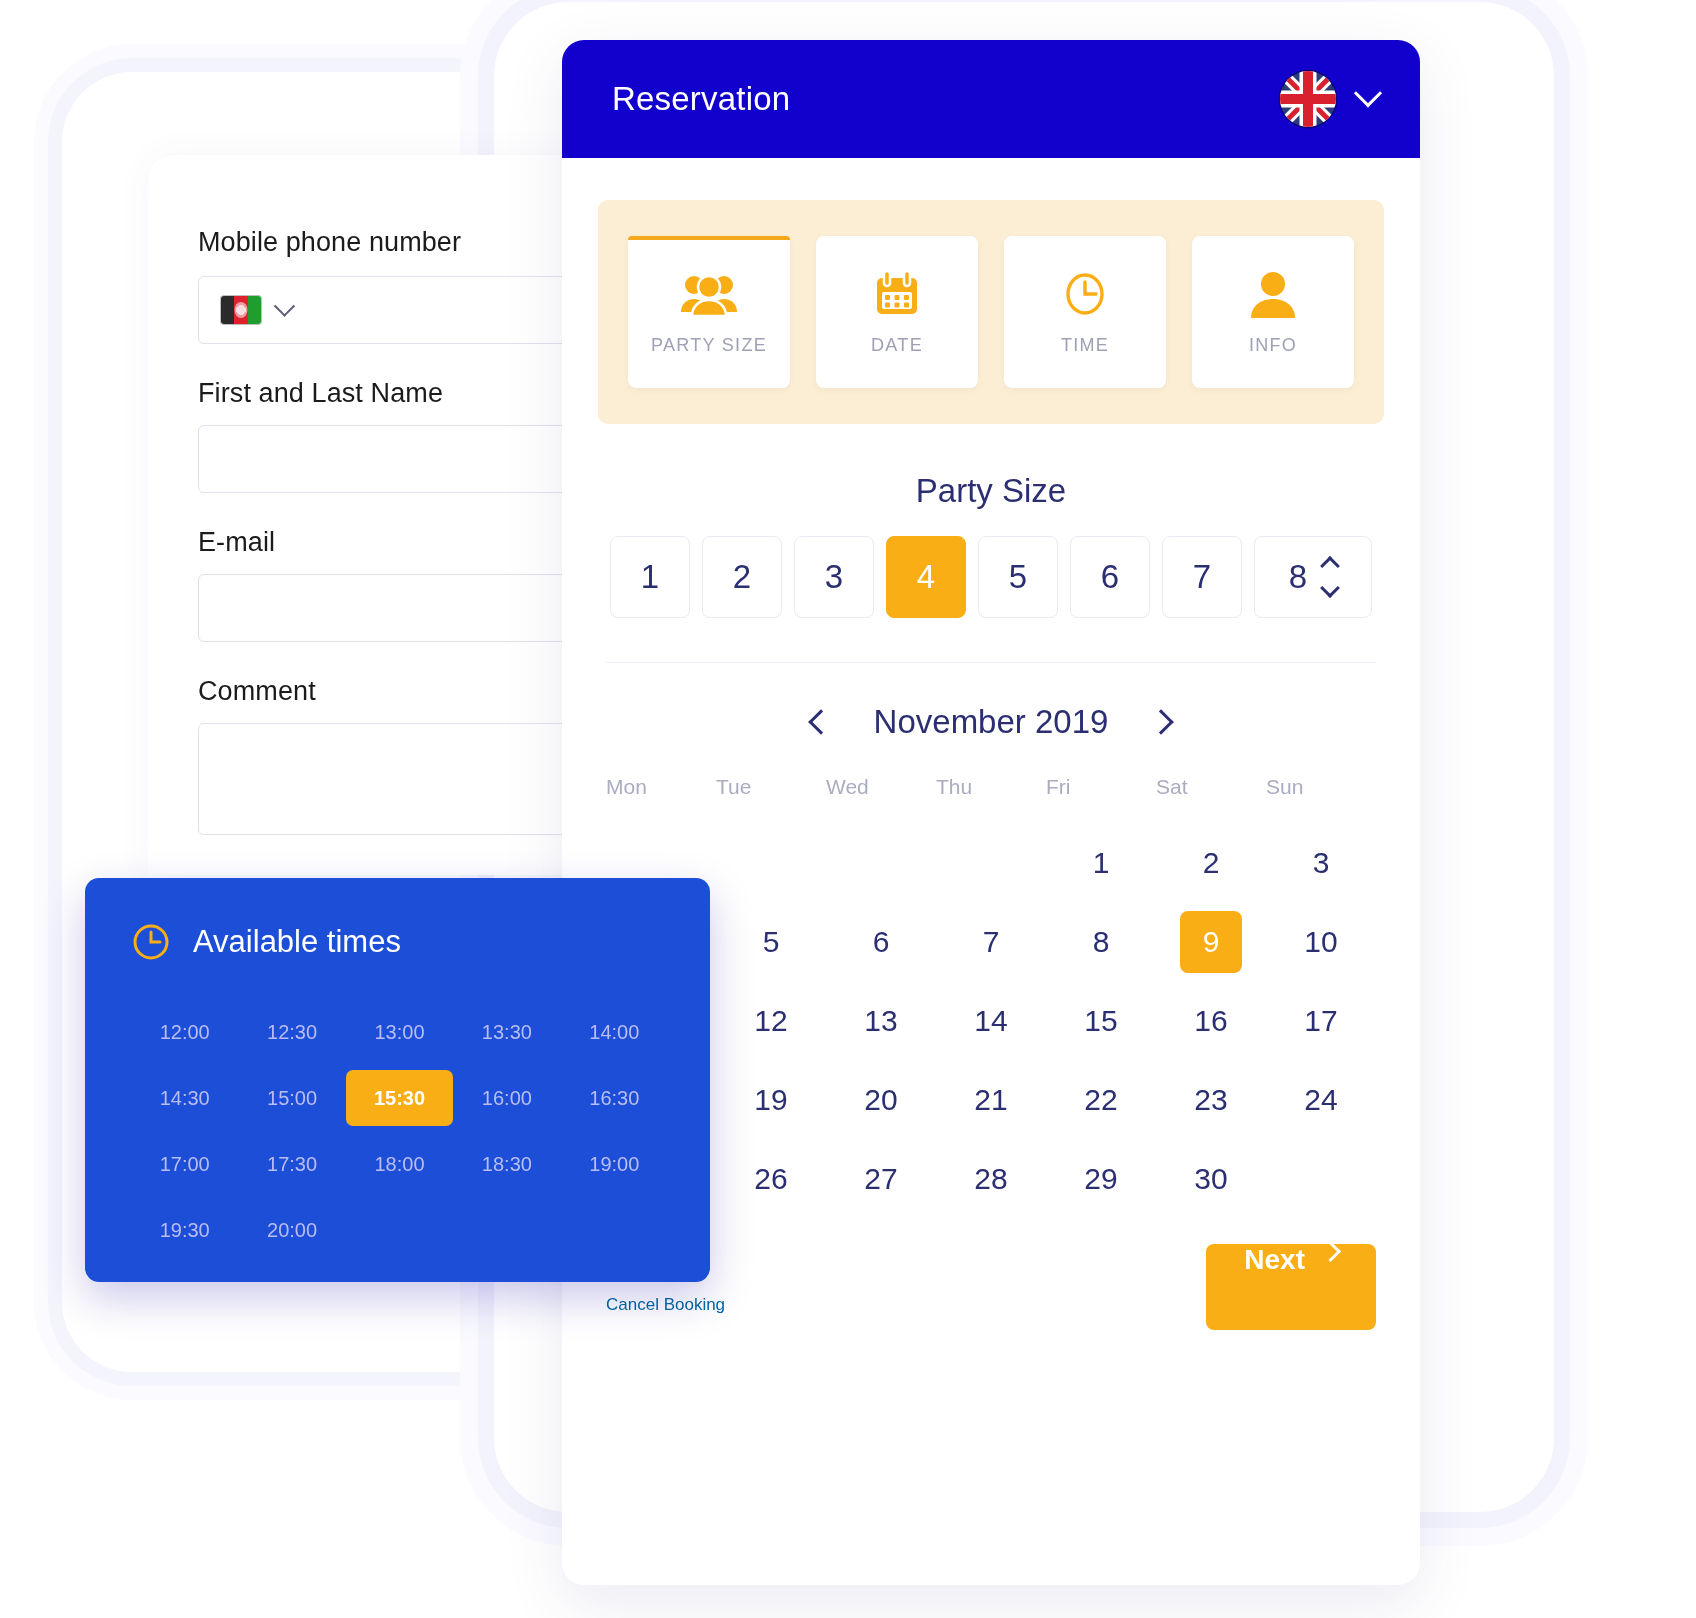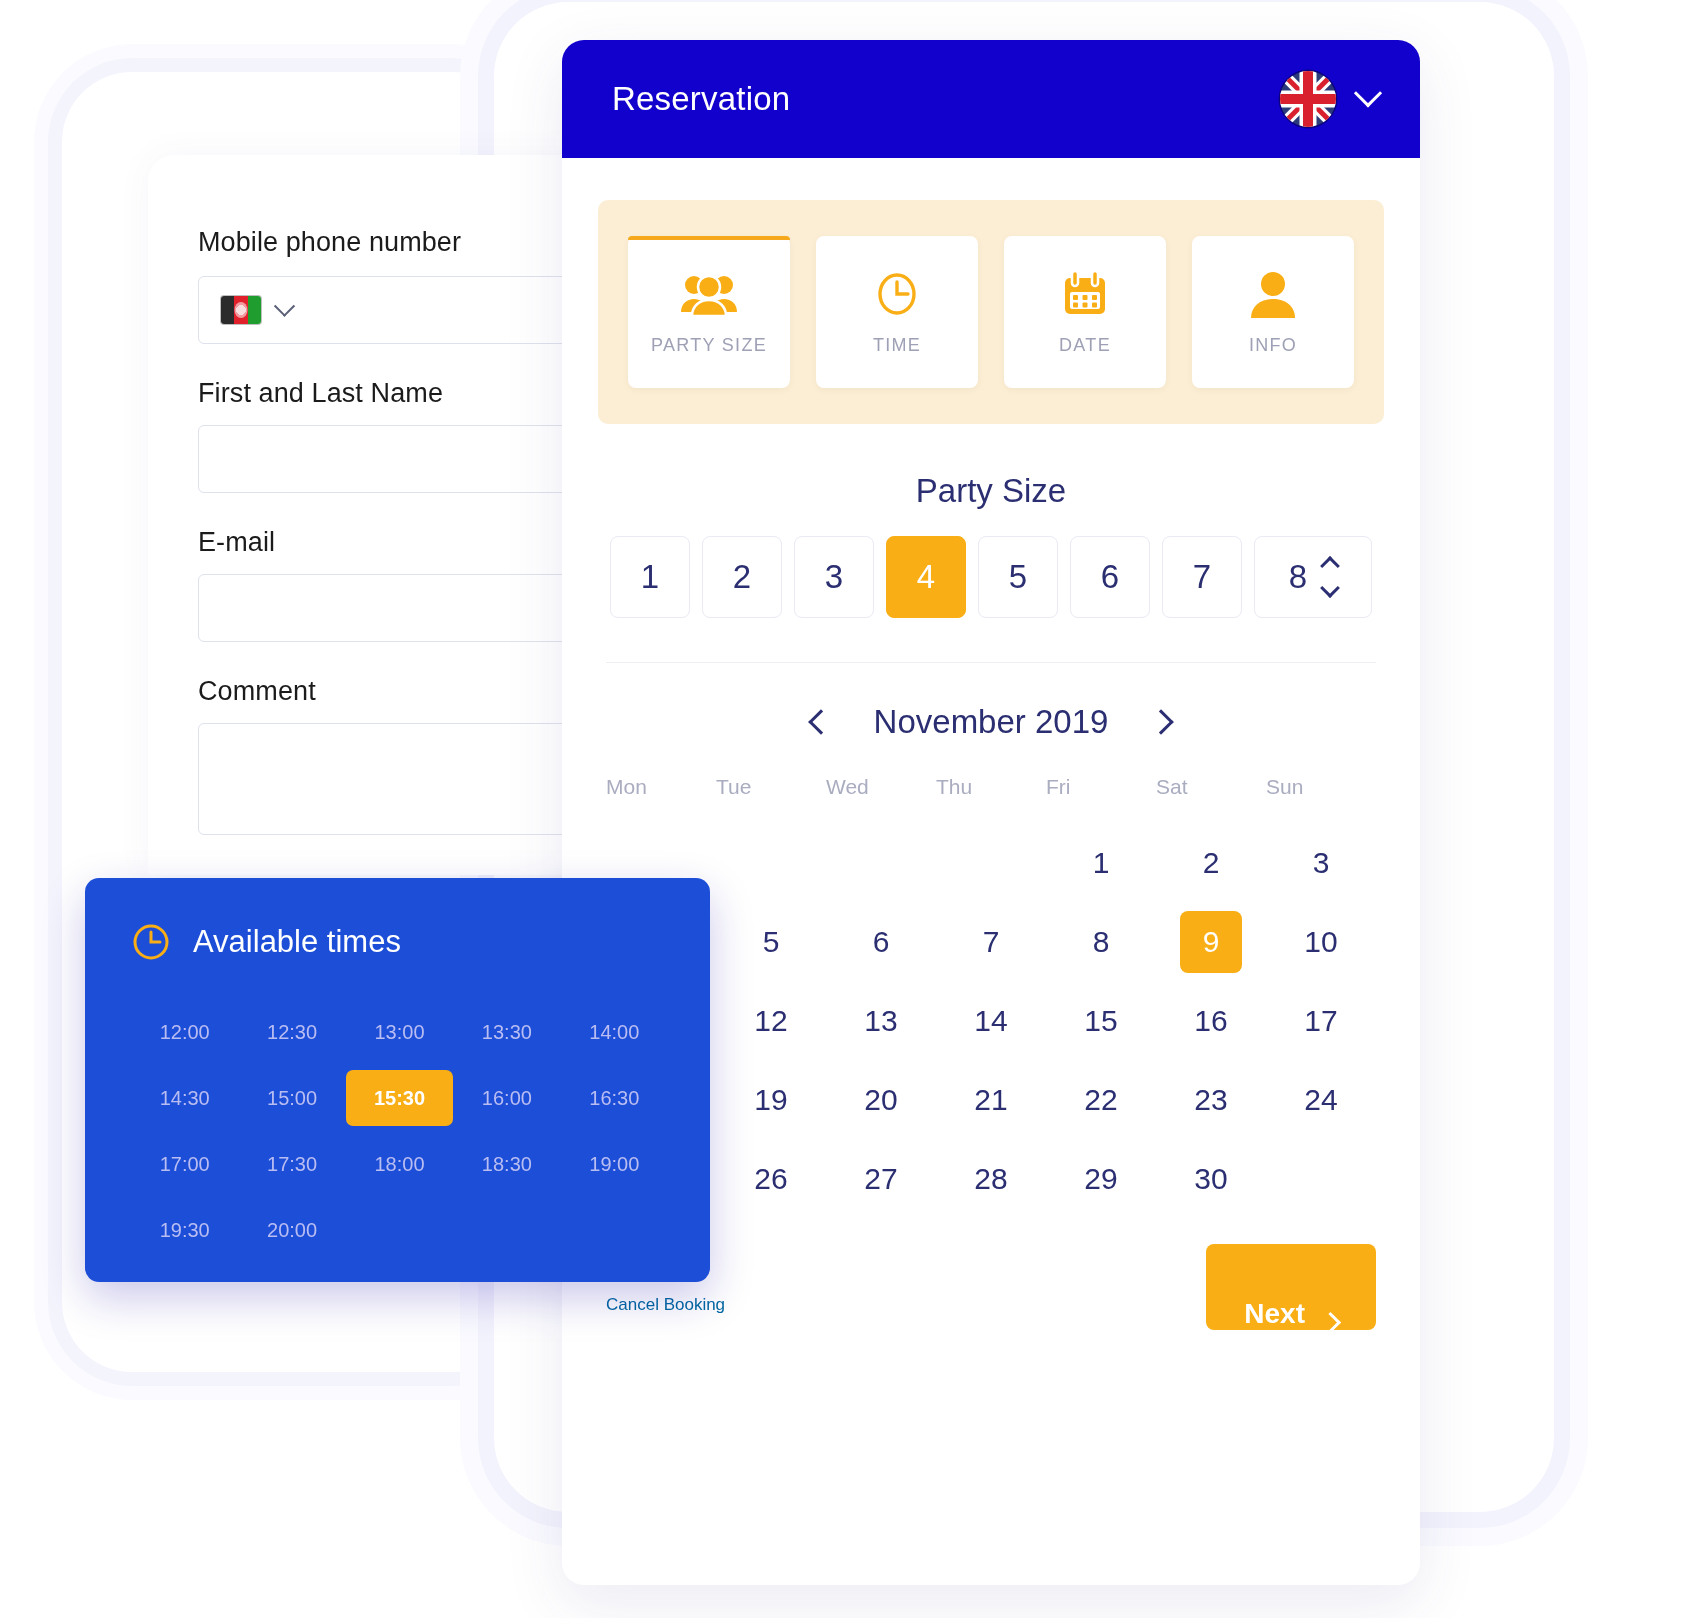--- a/index.html
+++ b/index.html
@@ -218,21 +218,21 @@
   }
   .cancel-link {
     font-size: 17px; color: #0369a1; cursor: pointer; margin-top: 36px;
   }
   .next-btn {
     background: #F9AE15; color: #ffffff;
     border: none; border-radius: 8px;
     height: 86px; padding: 0 38px;
     font-size: 28px; font-weight: 700;
     font-family: "Liberation Sans", sans-serif;
-    display: flex; align-items: flex-end; gap: 18px;
+    display: flex; align-items: flex-start; gap: 18px;
     cursor: pointer;
   }
   .next-chev {
     width: 15px; height: 15px;
     border-right: 3.5px solid #fff; border-bottom: 3.5px solid #fff;
     transform: rotate(-45deg);
   }
 
   
   .times-panel {
@@ -318,50 +318,50 @@
             <svg width="56" height="44" viewBox="0 0 56 44" fill="#F9AE15">
               <circle cx="13" cy="13" r="9"></circle>
                 <circle cx="43" cy="13" r="9"></circle>
               <path d="M0 40c0-8 6-13 13-13s13 5 13 13z"></path>
               <path d="M30 40c0-8 6-13 13-13s13 5 13 13z"></path>
               <circle cx="28" cy="15" r="11" fill="#F9AE15" stroke="#fff" stroke-width="2.5"></circle>
               <path d="M11 44c0-10 7.6-16 17-16s17 6 17 16z" fill="#F9AE15" stroke="#fff" stroke-width="2.5"></path>
             </svg>
           </span>
           <span class="tab-label">PARTY SIZE</span>
-        </div>
-
-        <div class="tab">
-          <span class="tab-icon">
-            <svg width="46" height="48" viewBox="0 0 46 48" fill="none" stroke="#F9AE15" stroke-width="3.4">
-              <ellipse cx="23" cy="24" rx="17" ry="19"></ellipse>
-              <path d="M23 12v12h11" stroke-linecap="round"></path>
-            </svg>
-          </span>
-          <span class="tab-label">TIME</span>
         </div>
 
         <div class="tab">
           <span class="tab-icon">
             <svg width="46" height="48" viewBox="0 0 46 48" fill="none">
               <rect x="3" y="8" width="40" height="36" rx="5" fill="#F9AE15"></rect>
               <rect x="8" y="22" width="30" height="17" rx="2" fill="#fff"></rect>
               <g fill="#F9AE15">
                 <rect x="11" y="25" width="5" height="5" rx="1"></rect>
                 <rect x="20.5" y="25" width="5" height="5" rx="1"></rect>
                 <rect x="30" y="25" width="5" height="5" rx="1"></rect>
                 <rect x="11" y="32.5" width="5" height="5" rx="1"></rect>
                 <rect x="20.5" y="32.5" width="5" height="5" rx="1"></rect>
                 <rect x="30" y="32.5" width="5" height="5" rx="1"></rect>
               </g>
               <rect x="10" y="1" width="6" height="15" rx="3" fill="#F9AE15" stroke="#fff" stroke-width="2.5"></rect>
               <rect x="30" y="1" width="6" height="15" rx="3" fill="#F9AE15" stroke="#fff" stroke-width="2.5"></rect>
             </svg>
           </span>
           <span class="tab-label">DATE</span>
+        </div>
+
+        <div class="tab">
+          <span class="tab-icon">
+            <svg width="46" height="48" viewBox="0 0 46 48" fill="none" stroke="#F9AE15" stroke-width="3.4">
+              <ellipse cx="23" cy="24" rx="17" ry="19"></ellipse>
+              <path d="M23 12v12h11" stroke-linecap="round"></path>
+            </svg>
+          </span>
+          <span class="tab-label">TIME</span>
         </div>
 
         <div class="tab">
           <span class="tab-icon">
             <svg width="44" height="48" viewBox="0 0 44 48" fill="#F9AE15">
               <circle cx="22" cy="14" r="12"></circle>
               <path d="M0 48c0-12 9.8-19 22-19s22 7 22 19z"></path>
             </svg>
           </span>
           <span class="tab-label">INFO</span>

